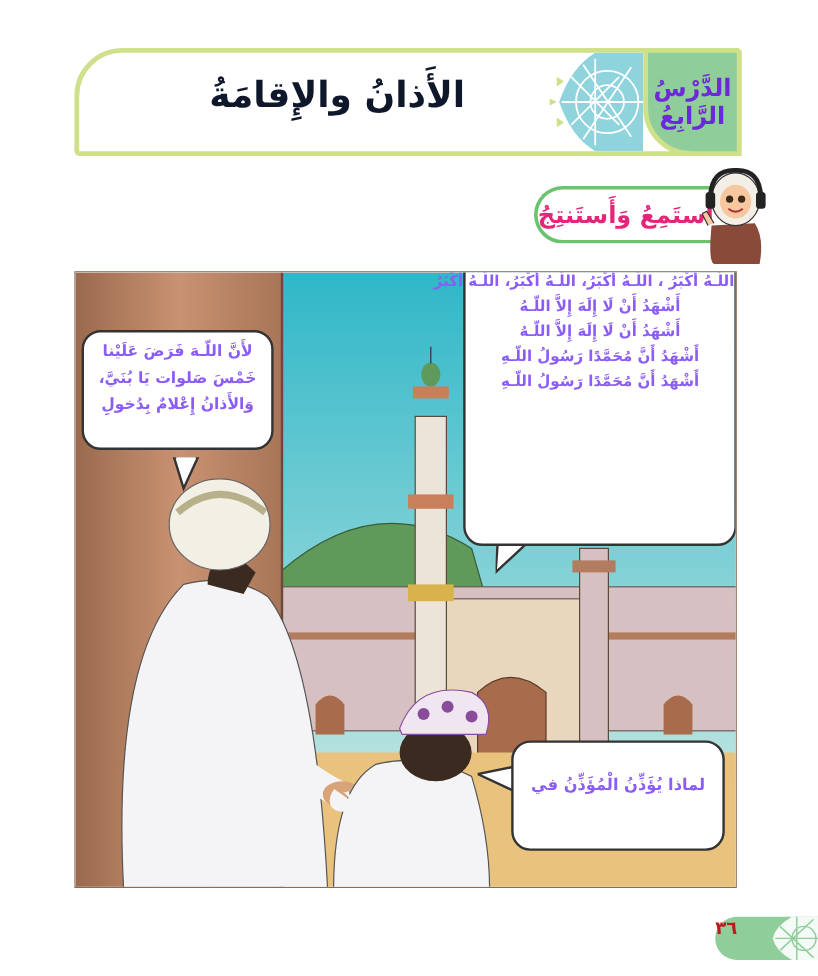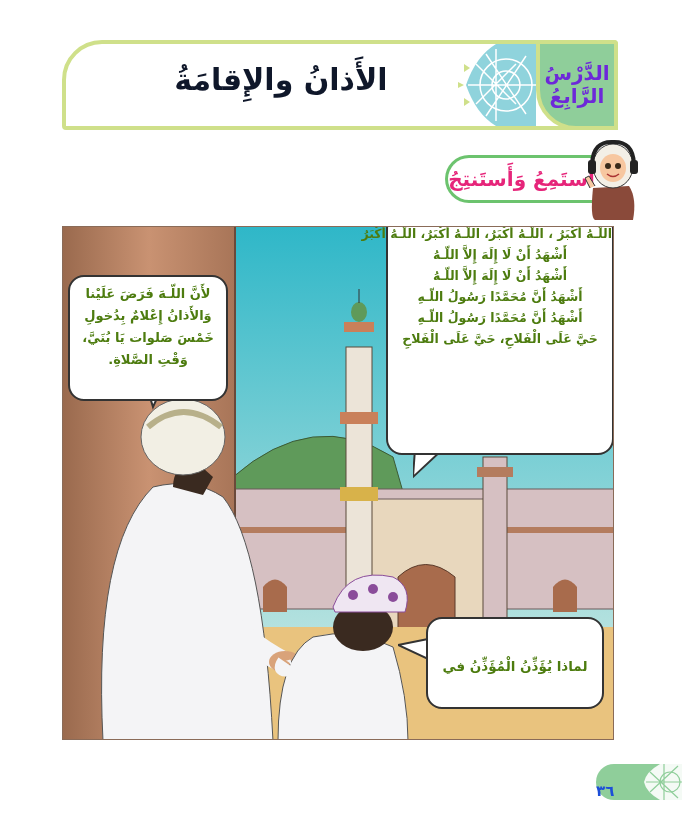--- a/index.html
+++ b/index.html
@@ -39,35 +39,35 @@
 
   
   .comic {
     position: absolute; left: 62px; top: 226px; width: 552px; height: 514px;
     overflow: hidden; border: 1px solid #8a6b58;
   }
   .comic svg.scene { position: absolute; left: 0; top: 0; }
 
   .bubble {
     position: absolute; background: #fff; border: 2px solid #333; border-radius: 16px;
-    color: #4d7c0f; font-weight: bold; text-align: center; direction: rtl;
+    color: #8b5cf6; font-weight: bold; text-align: center; direction: rtl;
   }
   .bubble .line { display: block; white-space: nowrap; }
   .bubble-adhan { left: 323px; top: -14px; width: 228px; height: 242px; font-size: 12.5px; line-height: 21px; padding-top: 8px; }
-  .bubble-father { left: 5px; top: 48px; width: 160px; height: 126px; font-size: 13px; line-height: 22px; padding-top: 6px; }
-  .bubble-son { left: 363px; top: 390px; width: 178px; height: 92px; font-size: 13.5px; line-height: 23px; padding-top: 36px; }
+  .bubble-father { left: 5px; top: 48px; width: 160px; height: 100px; font-size: 13px; line-height: 22px; padding-top: 6px; }
+  .bubble-son { left: 363px; top: 390px; width: 178px; height: 92px; font-size: 13.5px; line-height: 23px; padding-top: 24px; }
 
   .tail { position: absolute; }
 
   
   .page-tab {
     position: absolute; left: 596px; top: 764px; width: 86px; height: 36px;
     background: #8fce9a; border-radius: 18px 0 0 18px;
-    display: flex; align-items: flex-end; padding-right: 46px; justify-content: flex-end;
-    color: #1d4ed8; font-weight: bold; font-size: 15px;
+    display: flex; align-items: flex-start; padding-right: 46px; justify-content: flex-end;
+    color: #b91c1c; font-weight: bold; font-size: 15px;
   }
   .page-ornament { position: absolute; left: 640px; top: 762px; width: 42px; height: 40px; }
 </style>
 </head>
 <body>
 
 <div class="title-banner">
   <div class="lesson-badge">
     <span>الدَّرْسُ</span>
     <span>الرَّابِعُ</span>
@@ -172,28 +172,26 @@
     <path d="M30 2 L0 8 L30 22 Z" fill="#fff" stroke="#333" stroke-width="2"></path>
     <rect x="29" y="4" width="5" height="16" fill="#fff"></rect>
   </svg>
 
   <div class="bubble bubble-adhan">
     <span class="line">اللّـهُ أَكْبَرُ ، اللّـهُ أَكْبَرُ، اللّـهُ أَكْبَرُ، اللّـهُ أَكْبَرُ</span>
     <span class="line">أَشْهَدُ أَنْ لَا إِلَهَ إِلاَّ اللّـهُ</span>
     <span class="line">أَشْهَدُ أَنْ لَا إِلَهَ إِلاَّ اللّـهُ</span>
     <span class="line">أَشْهَدُ أَنَّ مُحَمَّدًا رَسُولُ اللّـهِ</span>
     <span class="line">أَشْهَدُ أَنَّ مُحَمَّدًا رَسُولُ اللّـهِ</span>
-    <span class="line">حَيَّ عَلَى الْفَلاحِ، حَيَّ عَلَى الْفَلاحِ</span>
   </div>
 
   <div class="bubble bubble-father">
     <span class="line">لأَنَّ اللّـهَ فَرَضَ عَلَيْنا</span>
+    <span class="line">خَمْسَ صَلوات يَا بُنَيَّ،</span>
     <span class="line">وَالأَذانُ إِعْلامٌ بِدُخولِ</span>
-    <span class="line">خَمْسَ صَلوات يَا بُنَيَّ،</span>
-    <span class="line">وَقْتِ الصَّلاةِ.</span>
   </div>
 
   <div class="bubble bubble-son">
     <span class="line">لماذا يُؤَذِّنُ الْمُؤَذِّنُ في</span>
   </div>
 </div>
 
 <div class="page-tab">
   <span>٣٦</span>
 </div>

